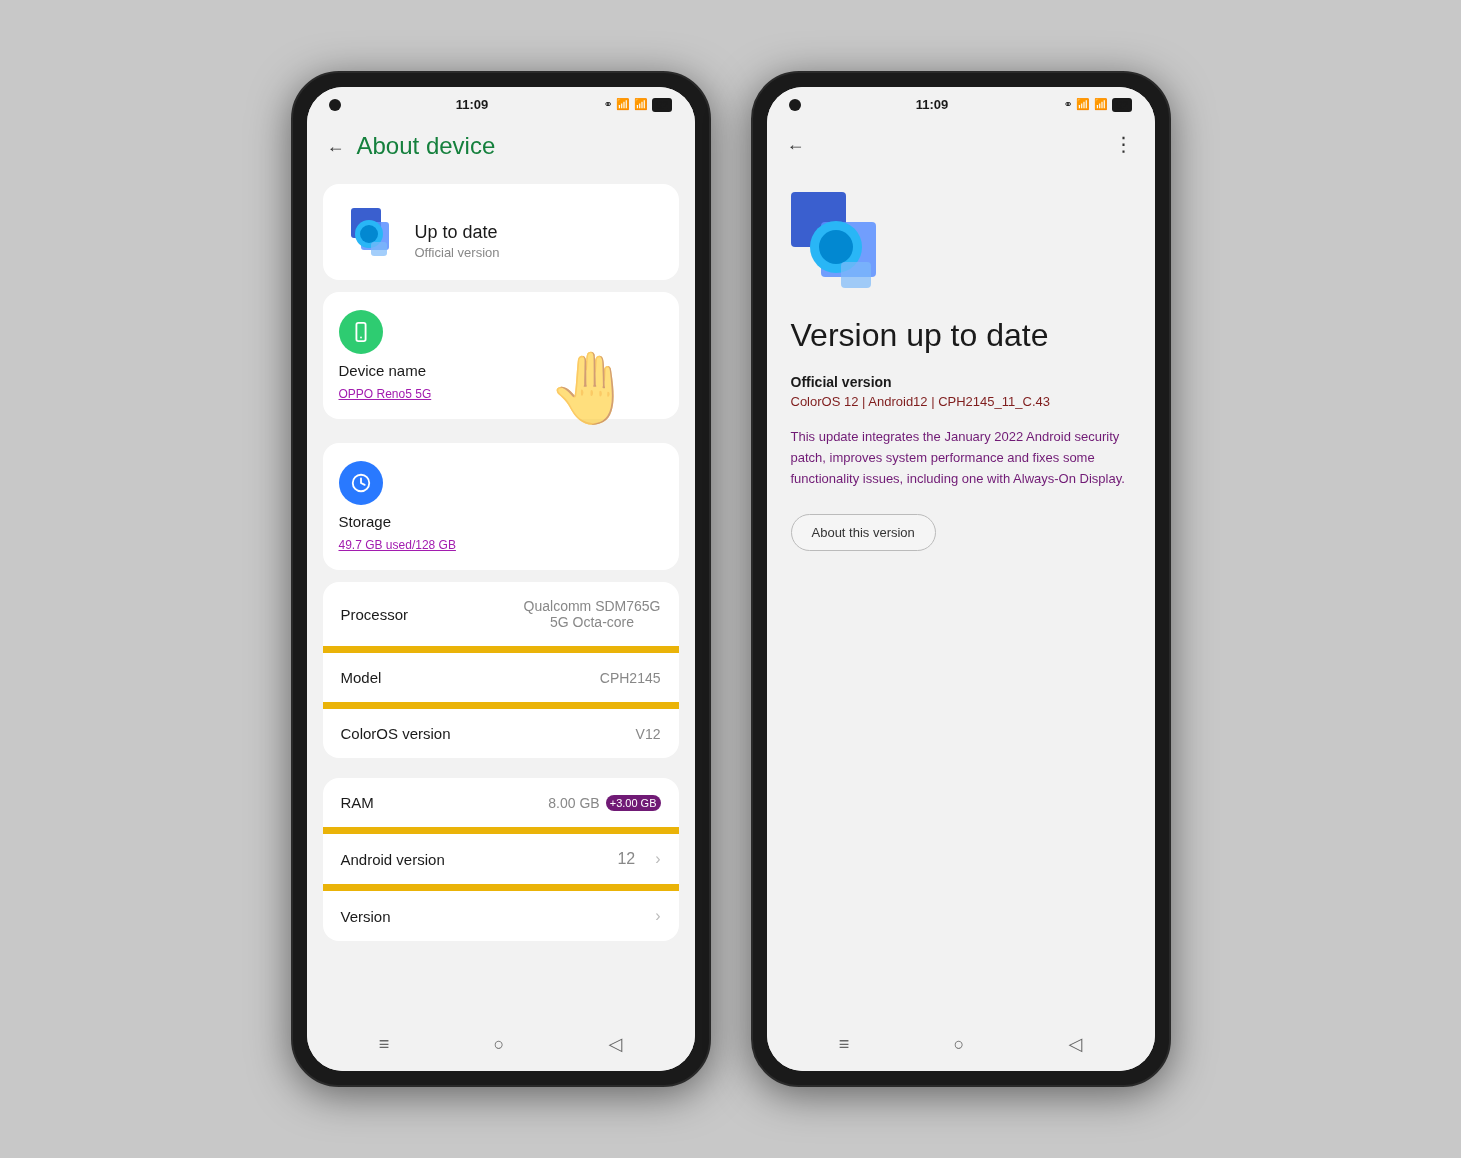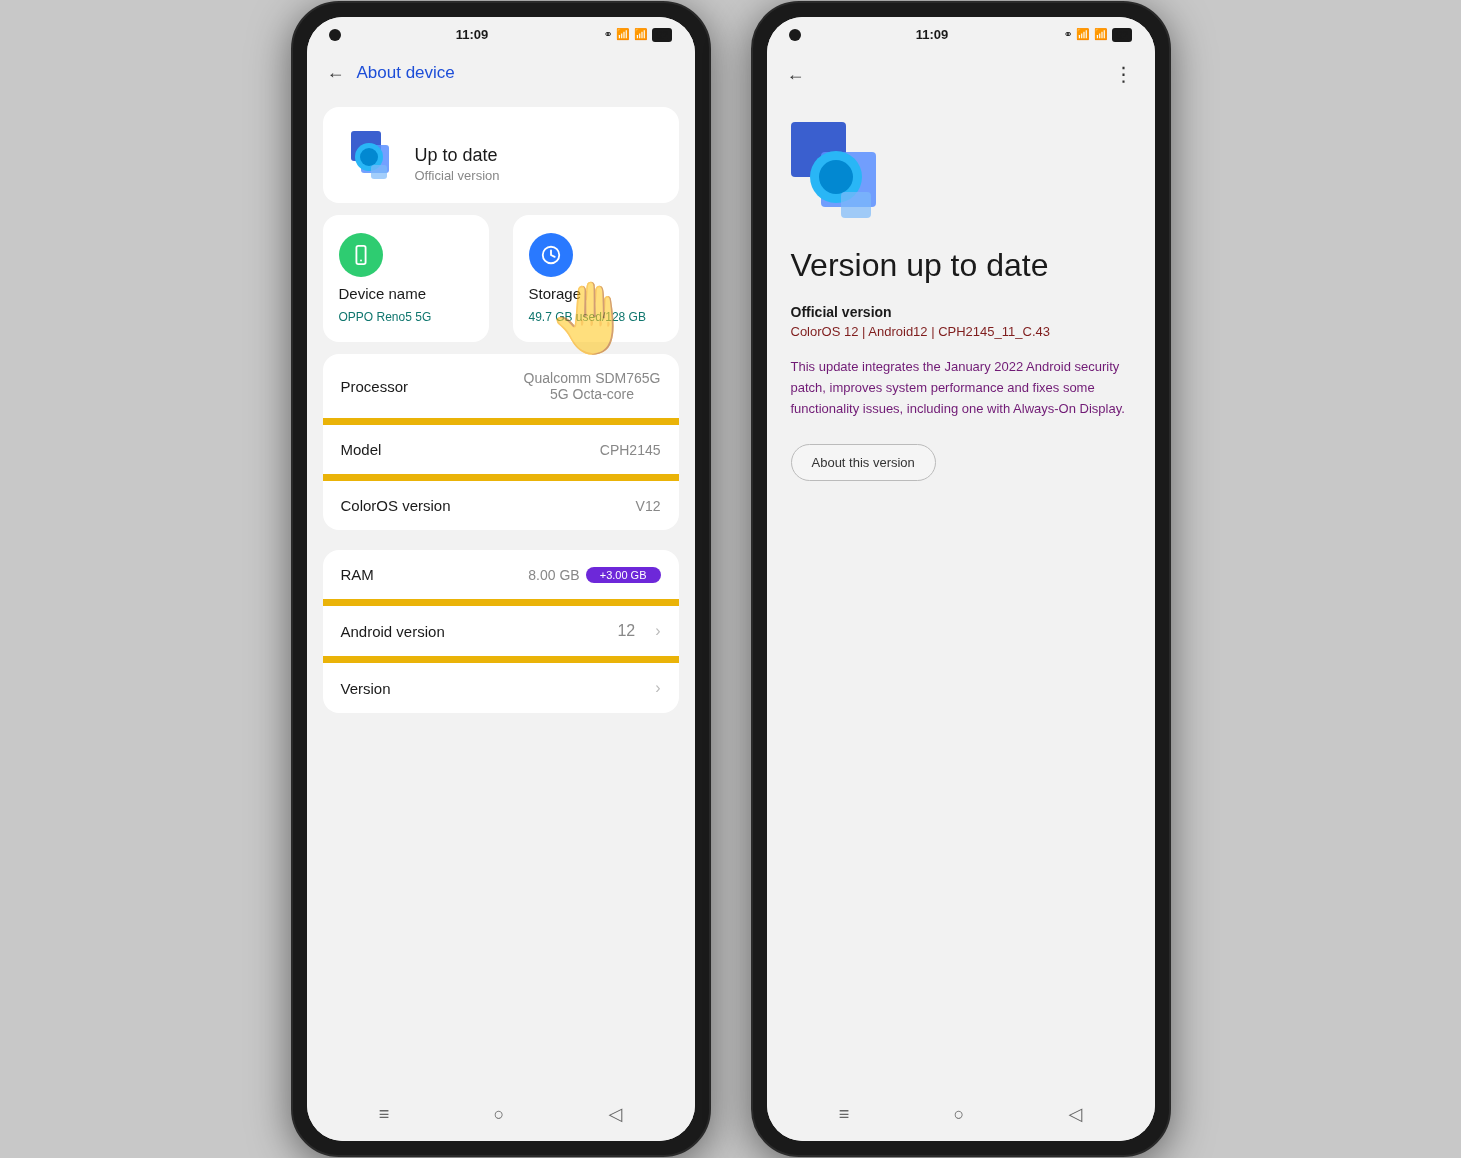--- a/index.html
+++ b/index.html
@@ -10,21 +10,21 @@
       display: flex;
       align-items: center;
       justify-content: center;
       gap: 40px;
       font-family: -apple-system, 'Helvetica Neue', Arial, sans-serif;
     }
 
     
     .phone {
       width: 420px;
-      height: 1156px;
+      height: 1016px;
       background: #1a1a1a;
       border-radius: 48px;
       position: relative;
       box-shadow: 0 8px 40px rgba(0,0,0,0.5);
       overflow: hidden;
       border: 2px solid #2a2a2a;
     }
 
     
     .phone::before {
@@ -129,23 +129,23 @@
       padding: 16px 20px;
       background: #f2f2f2;
     }
     .back-arrow {
       font-size: 18px;
       color: #333;
       margin-right: 12px;
       cursor: pointer;
     }
     .page-title {
-      font-size: 17px;
+      font-size: 24px;
       font-weight: 500;
-      color: #1d4ed8;
+      color: #15803d;
     }
 
     
     .update-card {
       margin: 8px 16px;
       background: #fff;
       border-radius: 16px;
       padding: 20px;
       display: flex;
       align-items: flex-end;
@@ -162,20 +162,21 @@
 
     .update-text-block { flex: 1; }
     .update-title { font-size: 18px; font-weight: 500; color: #1a1a1a; }
     .update-subtitle { font-size: 13px; color: #888; margin-top: 2px; }
 
     
     .quick-actions {
       display: flex;
       margin: 12px 16px;
       gap: 24px;
+      flex-direction: column;
     }
     .action-card {
       background: #fff;
       border-radius: 16px;
       padding: 18px 16px;
       flex: 1;
       display: flex;
       flex-direction: column;
       gap: 8px;
     }
@@ -185,21 +186,21 @@
       border-radius: 50%;
       display: flex;
       align-items: center;
       justify-content: center;
       font-size: 20px;
       color: #fff;
     }
     .green-circle { background: #2ecc71; }
     .blue-circle { background: #2979ff; }
     .action-name { font-size: 15px; font-weight: 500; color: #1a1a1a; }
-    .action-value { font-size: 12px; color: #0f766e; }
+    .action-value { font-size: 12px; color: #a21caf; text-decoration: underline; }
 
     
     .tap-hand {
       position: absolute;
       right: 60px;
       top: 260px;
       font-size: 70px;
       opacity: 0.6;
       pointer-events: none;
       z-index: 10;
@@ -227,24 +228,24 @@
 
     .divider-space { height: 12px; }
 
     .ram-section {
       margin: 0 16px;
       background: #fff;
       border-radius: 16px;
       overflow: hidden;
     }
     .ram-badge {
-      background: #6d28d9;
+      background: #701a75;
       color: #fff;
       font-size: 11px;
-      padding: 2px 14px;
+      padding: 2px 4px;
       border-radius: 10px;
       margin-left: 6px;
     }
     .ram-value-block { display: flex; align-items: center; }
 
     
     .version-header {
       display: flex;
       justify-content: space-between;
       align-items: center;

